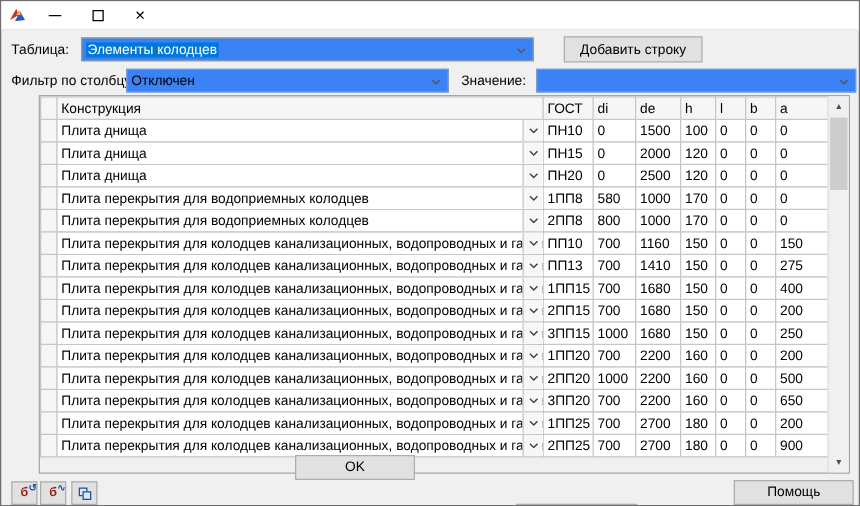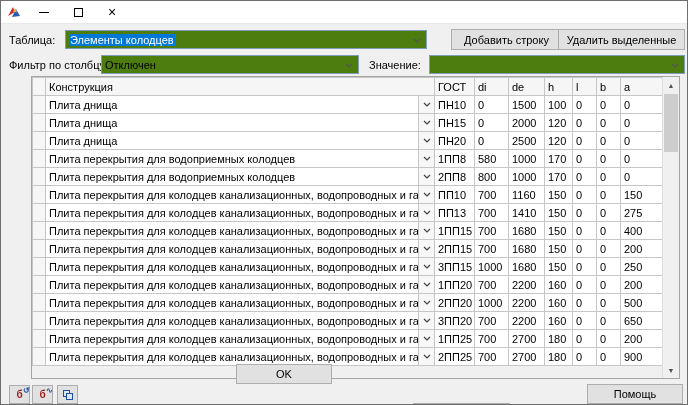--- a/index.html
+++ b/index.html
@@ -10,21 +10,21 @@
   .app-icon{width:14px;height:14px;margin:0 6px;flex:0 0 auto;}
   .title-text{flex:1;font-size:11px;white-space:nowrap;overflow:hidden;}
   .win-controls{display:flex;height:100%;}
   .win-btn{width:34px;height:100%;display:flex;align-items:center;justify-content:center;cursor:default;}
   .min-glyph{display:block;width:10px;height:1px;background:#000;}
   .max-glyph{display:block;width:9px;height:9px;border:1px solid #000;box-sizing:border-box;}
   .close-glyph{font-size:14px;line-height:14px;}
   
   .lbl{position:absolute;white-space:nowrap;}
   
-  .combo{position:absolute;height:19px;background:#4d7c0f;border:1px solid #7f9db9;box-sizing:border-box;display:flex;align-items:center;padding:0 18px 0 3px;white-space:nowrap;overflow:hidden;}
+  .combo{position:absolute;height:19px;background:#3b82f6;border:1px solid #7f9db9;box-sizing:border-box;display:flex;align-items:center;padding:0 18px 0 3px;white-space:nowrap;overflow:hidden;}
   .combo .combo-arrow{position:absolute;right:5px;top:7px;line-height:0;}
   .sel-text{background:#0078d7;color:#fff;padding:0 1px;}
   
   .btn{position:absolute;height:21px;background:#e1e1e1;border:1px solid #adadad;box-sizing:border-box;display:flex;align-items:center;justify-content:center;white-space:nowrap;cursor:default;}
   
   .grid{position:absolute;left:30px;top:75px;width:649px;height:303px;background:#f0f0f0;border:1px solid #a6a6a6;box-sizing:border-box;overflow:hidden;}
   .grid table{border-collapse:collapse;table-layout:fixed;width:631px;font-size:11px;}
   .grid th,.grid td{border:1px solid #c6c6c6;height:18px;padding:0 3px;text-align:left;font-weight:normal;overflow:hidden;white-space:nowrap;box-sizing:border-box;}
   .grid thead th{background:#f6f6f6;}
   .grid tbody td{background:#ffffff;}
@@ -75,21 +75,20 @@
   <span class="lbl" style="left:8px;top:33px;">Таблица:</span>
   <div class="combo" style="left:64px;top:29px;width:362px;">
     <span class="sel-text">Элементы колодцев</span>
     <span class="combo-arrow">
       <svg width="8" height="5" viewBox="0 0 8 5">
           <polyline points="1,1 4,4 7,1" fill="none" stroke="#555" stroke-width="1.2"></polyline>
         </svg>
     </span>
   </div>
   <div class="btn" style="left:450px;top:28px;width:111px;">Добавить строку</div>
-  <div class="btn" style="left:557px;top:28px;width:127px;">Удалить выделенные</div>
 
   <span class="lbl" style="left:8px;top:58px;">Фильтр по столбцу:</span>
   <div class="combo" style="left:100px;top:54px;width:258px;">
     <span>Отключен</span>
     <span class="combo-arrow">
       <svg width="8" height="5" viewBox="0 0 8 5">
           <polyline points="1,1 4,4 7,1" fill="none" stroke="#555" stroke-width="1.2"></polyline>
         </svg>
     </span>
   </div>

